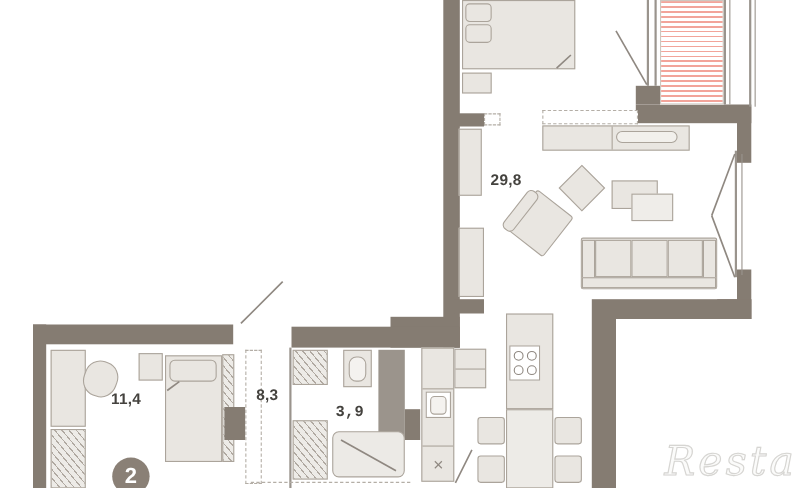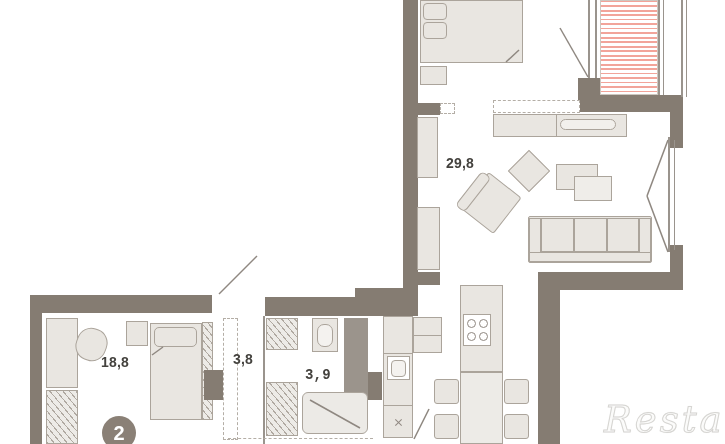--- a/index.html
+++ b/index.html
@@ -135,24 +135,24 @@
 
   <div class="fu" style="left:46px;top:318px;width:32px;height:70px;"></div>
   <div class="fu" style="left:76px;top:328px;width:31px;height:33px;border-radius:45% 45% 45% 45%;transform:rotate(20deg);"></div>
   <div class="fu hatch" style="left:46px;top:390px;width:32px;height:54px;"></div>
   <div class="fu" style="left:126px;top:321px;width:22px;height:25px;"></div>
   <div class="fu" style="left:150px;top:323px;width:52px;height:97px;"></div>
   <div class="fu" style="left:154px;top:327px;width:43px;height:20px;border-radius:5px;"></div>
   <div class="fu hatch" style="left:202px;top:322px;width:11px;height:98px;"></div>
   <div class="w" style="left:204px;top:370px;width:19px;height:30px;"></div>
   <div class="dash" style="left:223px;top:318px;width:15px;height:122px;"></div>
-  <div class="lbl" style="left:101px;top:354px;">18,8</div>
+  <div class="lbl" style="left:101px;top:354px;">11,4</div>
   <div class="badge" style="left:102px;top:416px;">2</div>
 
-  <div class="lbl" style="left:233px;top:351px;">3,8</div>
+  <div class="lbl" style="left:233px;top:351px;">8,3</div>
 
   <div class="fu hatch" style="left:266px;top:318px;width:32px;height:32px;"></div>
   <div class="fu" style="left:312px;top:318px;width:26px;height:34px;">
     <div class="fu" style="left:4px;top:5px;width:16px;height:23px;border-radius:7px;background:#f4f2ef;"></div>
   </div>
   <div class="fu hatch" style="left:266px;top:382px;width:32px;height:54px;"></div>
   <div class="fu" style="left:302px;top:392px;width:66px;height:42px;border-radius:6px;background:#eceae6;"></div>
   <div class="lbl" style="left:305px;top:367px;font-family:Liberation Mono, monospace;">3,9</div>
   <div style="position:absolute;left:228px;top:438px;width:145px;height:0;border-top:1px dashed var(--dash,#b4aea6);"></div>
 

